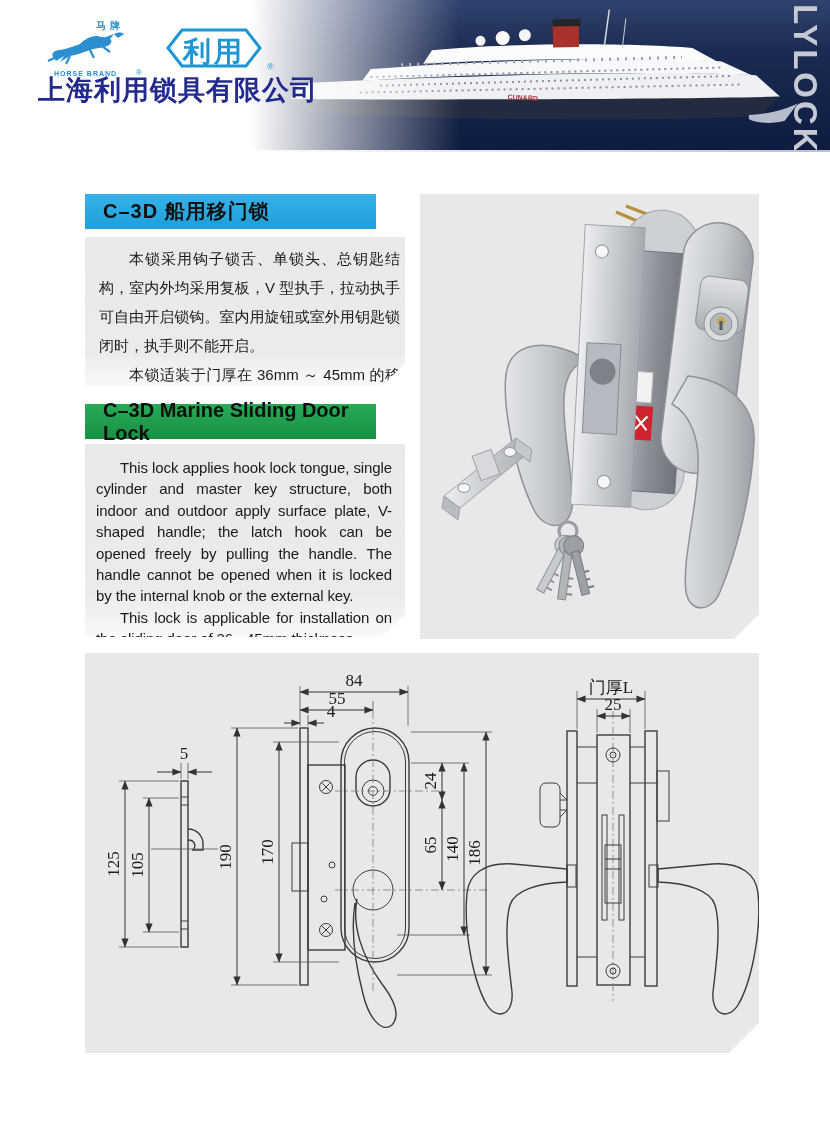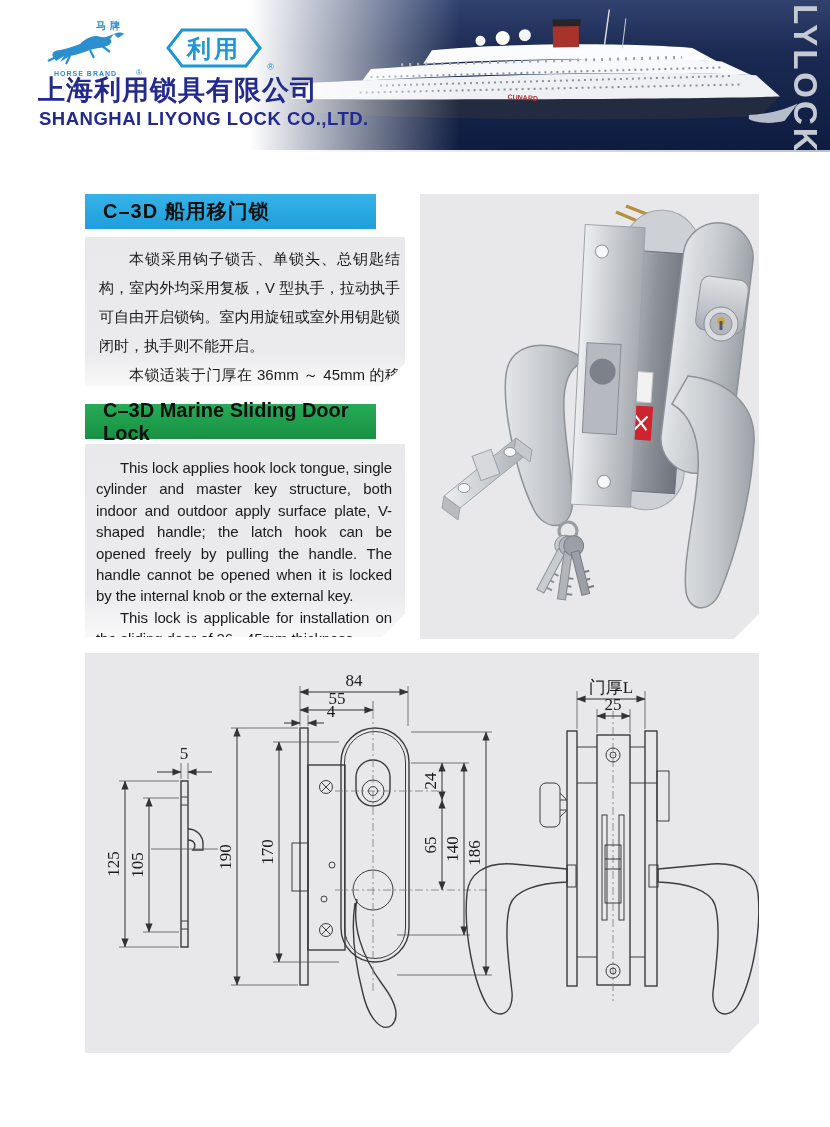--- a/index.html
+++ b/index.html
@@ -14,21 +14,21 @@
           letter-spacing:3px;color:#c5c9d2;z-index:5;
           font-family:"Liberation Sans",sans-serif;}
   .brand-row{position:absolute;left:40px;top:20px;height:56px;display:flex;align-items:center;z-index:6;}
   .horse-badge{position:relative;width:104px;height:58px;}
   .horse-top{position:absolute;left:34px;top:0;font-size:10px;font-weight:bold;color:#2b8fd0;letter-spacing:4px;margin-left:22px;}
   .horse-bottom{position:absolute;left:14px;bottom:0;font-size:7px;font-weight:bold;color:#2b8fd0;letter-spacing:1px;}
   .horse-reg{position:absolute;right:2px;bottom:0;font-size:8px;color:#2b8fd0;}
   .liyong-badge{position:relative;margin-left:22px;width:96px;height:40px;}
   .liyong-frame{position:absolute;inset:0;}
   .liyong-text{position:absolute;left:0;right:0;top:5px;text-align:center;
-               font-size:24px;font-weight:bold;color:#1d96d6;letter-spacing:3px;}
+               font-size:28px;font-weight:bold;color:#1d96d6;letter-spacing:3px;}
   .liyong-reg{position:absolute;right:-12px;bottom:-4px;font-size:9px;color:#1d96d6;}
   .company-cn{position:absolute;left:38px;top:72px;font-size:27px;font-weight:bold;
               color:#232a8f;letter-spacing:1px;z-index:6;}
   .company-en{position:absolute;left:39px;top:108px;font-size:18.5px;font-weight:bold;
               color:#232a8f;letter-spacing:.5px;z-index:6;}
   .header-bottom-line{position:absolute;left:250px;top:150px;width:580px;height:2px;
               background:linear-gradient(90deg,rgba(180,190,210,0),#b9c2d4);}
 
   
   .bar{position:absolute;left:85px;width:291px;height:35px;display:flex;align-items:center;
@@ -120,21 +120,20 @@
     <div class="liyong-badge">
       <svg class="liyong-frame" width="96" height="40" viewBox="0 0 96 40">
         <path d="M16,2 L80,2 L94,20 L80,38 L16,38 L2,20 Z" fill="none" stroke="#1d96d6" stroke-width="3"></path>
       </svg>
       <div class="liyong-text">利用</div>
       <span class="liyong-reg">®</span>
     </div>
   </div>
 
   <div class="company-cn">上海利用锁具有限公司</div>
-  <div class="company-en">SHANGHAI LIYONG LOCK CO.,LTD.</div>
 </div>
 <div class="header-bottom-line"></div>
 
 <div class="bar bar-cn">C–3D 船用移门锁</div>
 
 <div class="desc-box box-cn">
   <p>本锁采用钩子锁舌、单锁头、总钥匙结构，室内外均采用复板，V 型执手，拉动执手可自由开启锁钩。室内用旋钮或室外用钥匙锁闭时，执手则不能开启。</p>
   <p>本锁适装于门厚在 36mm ～ 45mm 的移门上。</p>
 </div>
 

